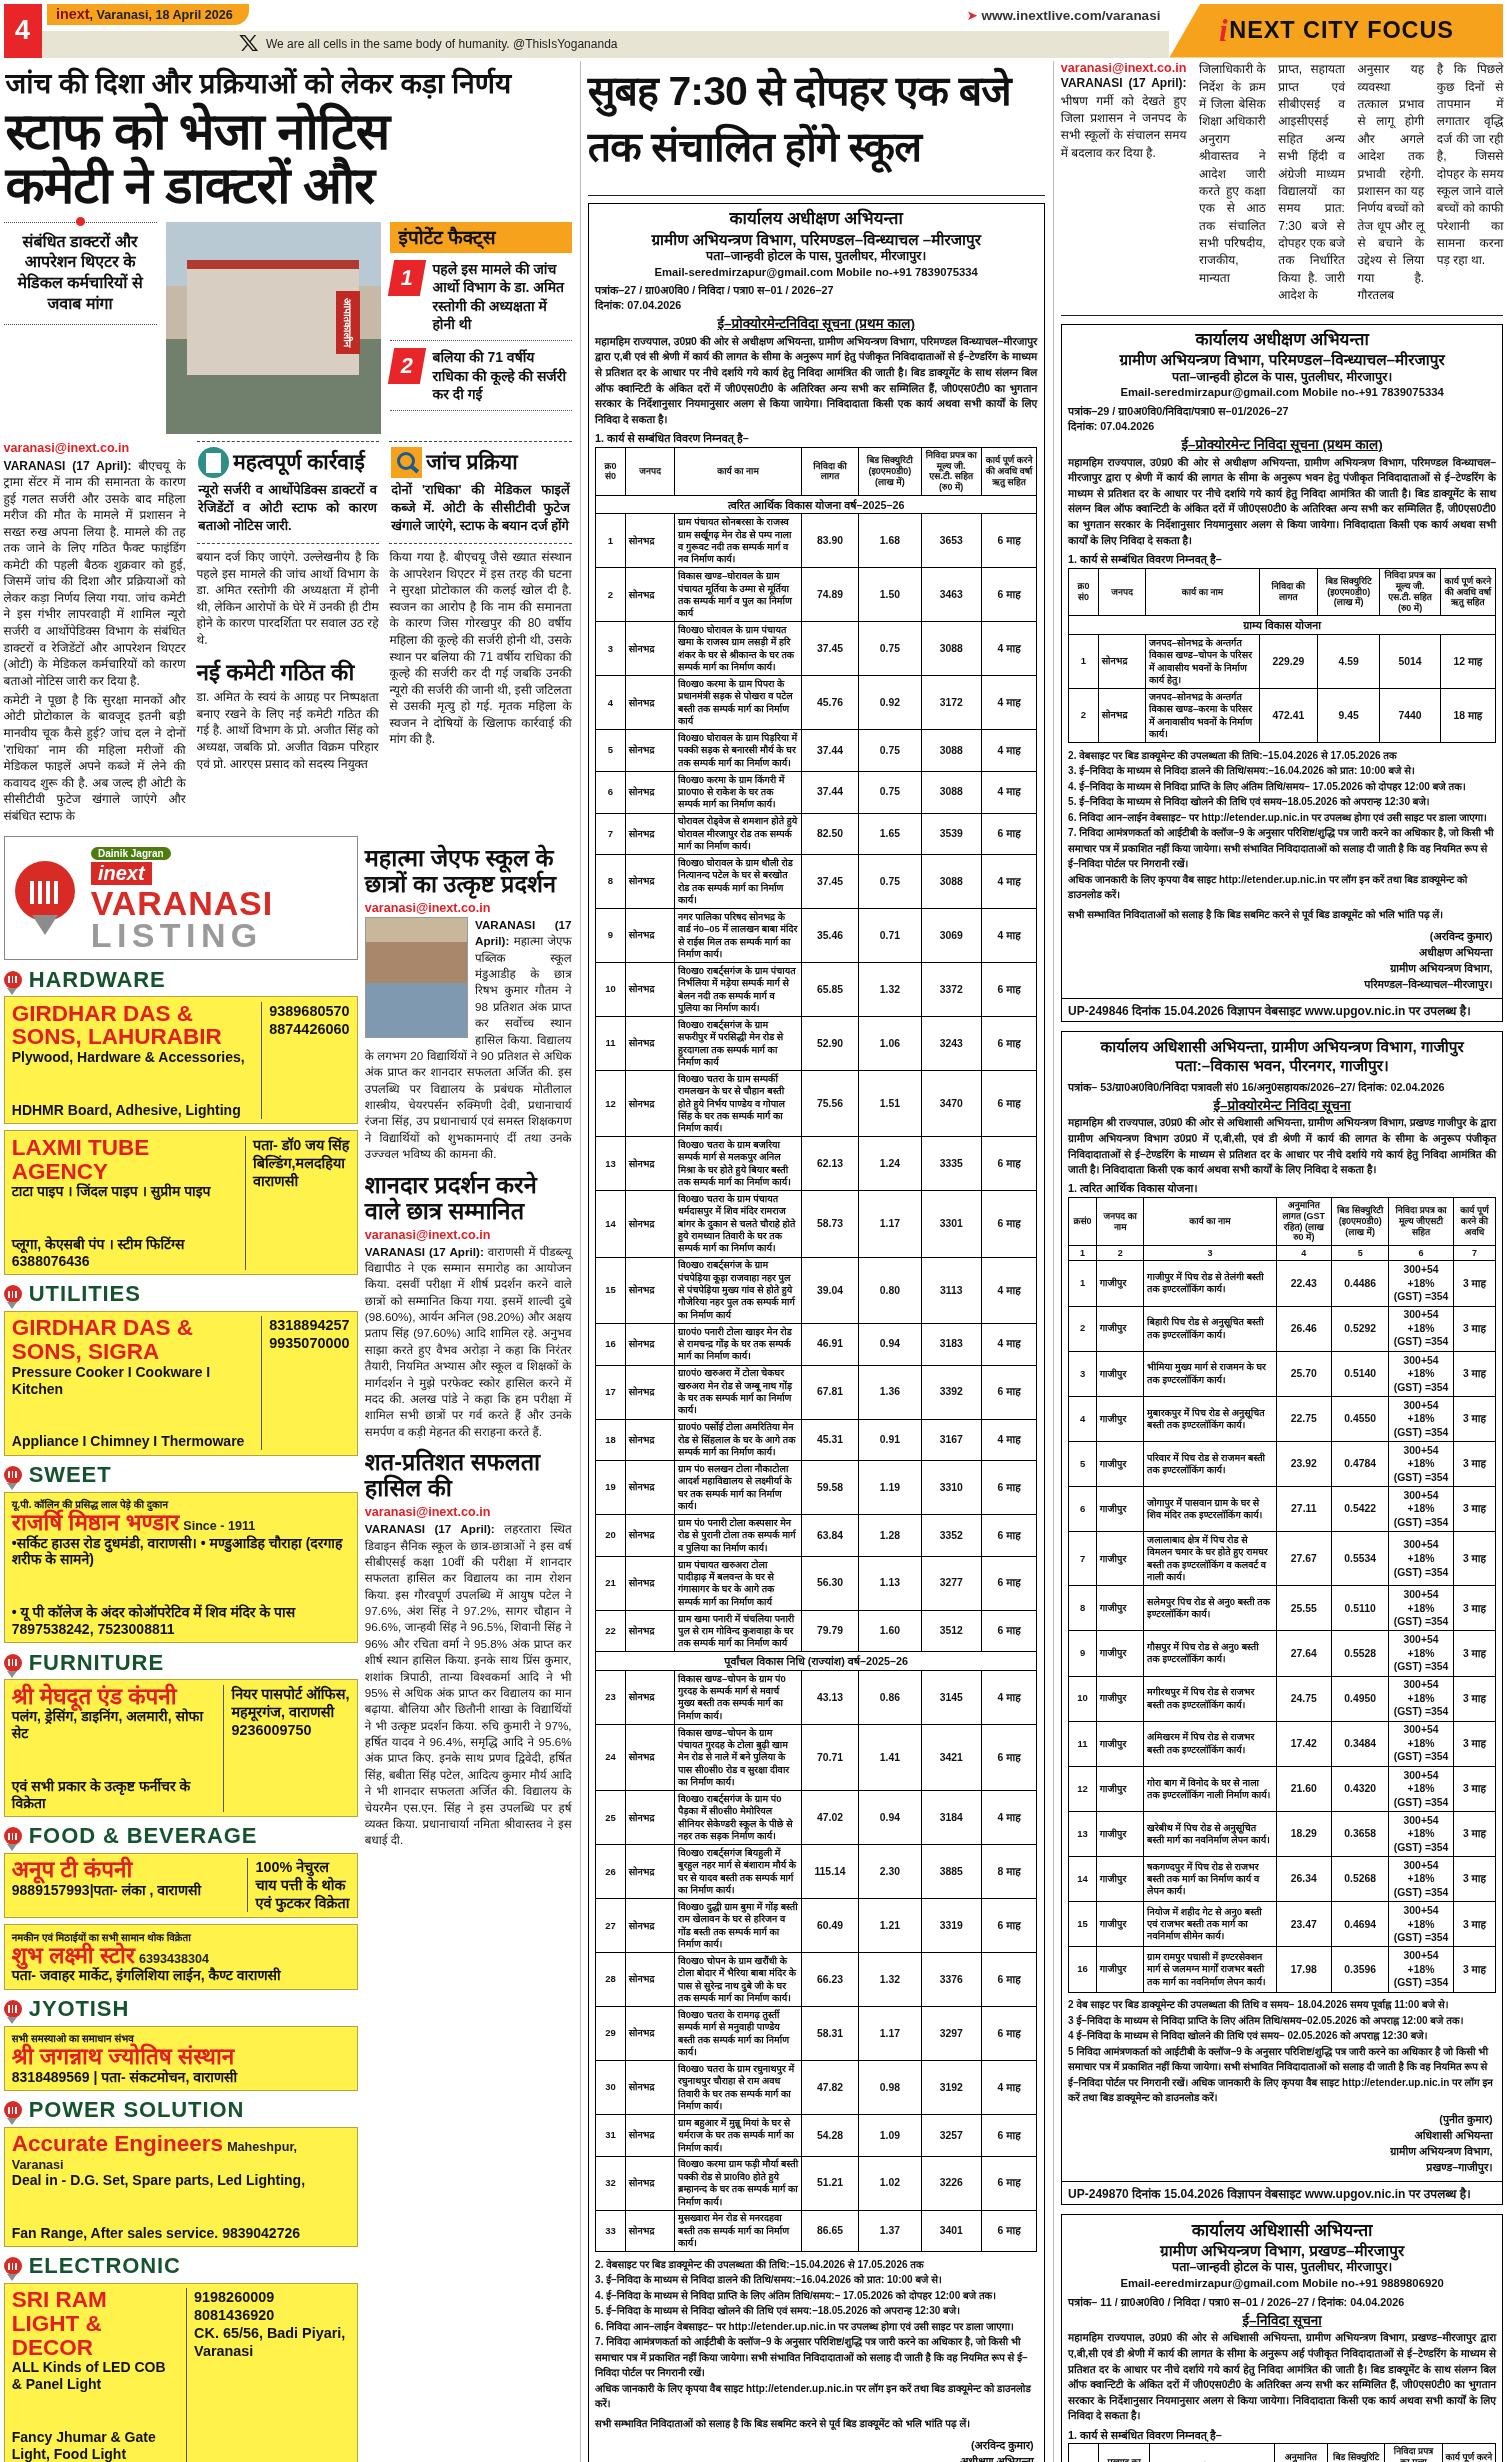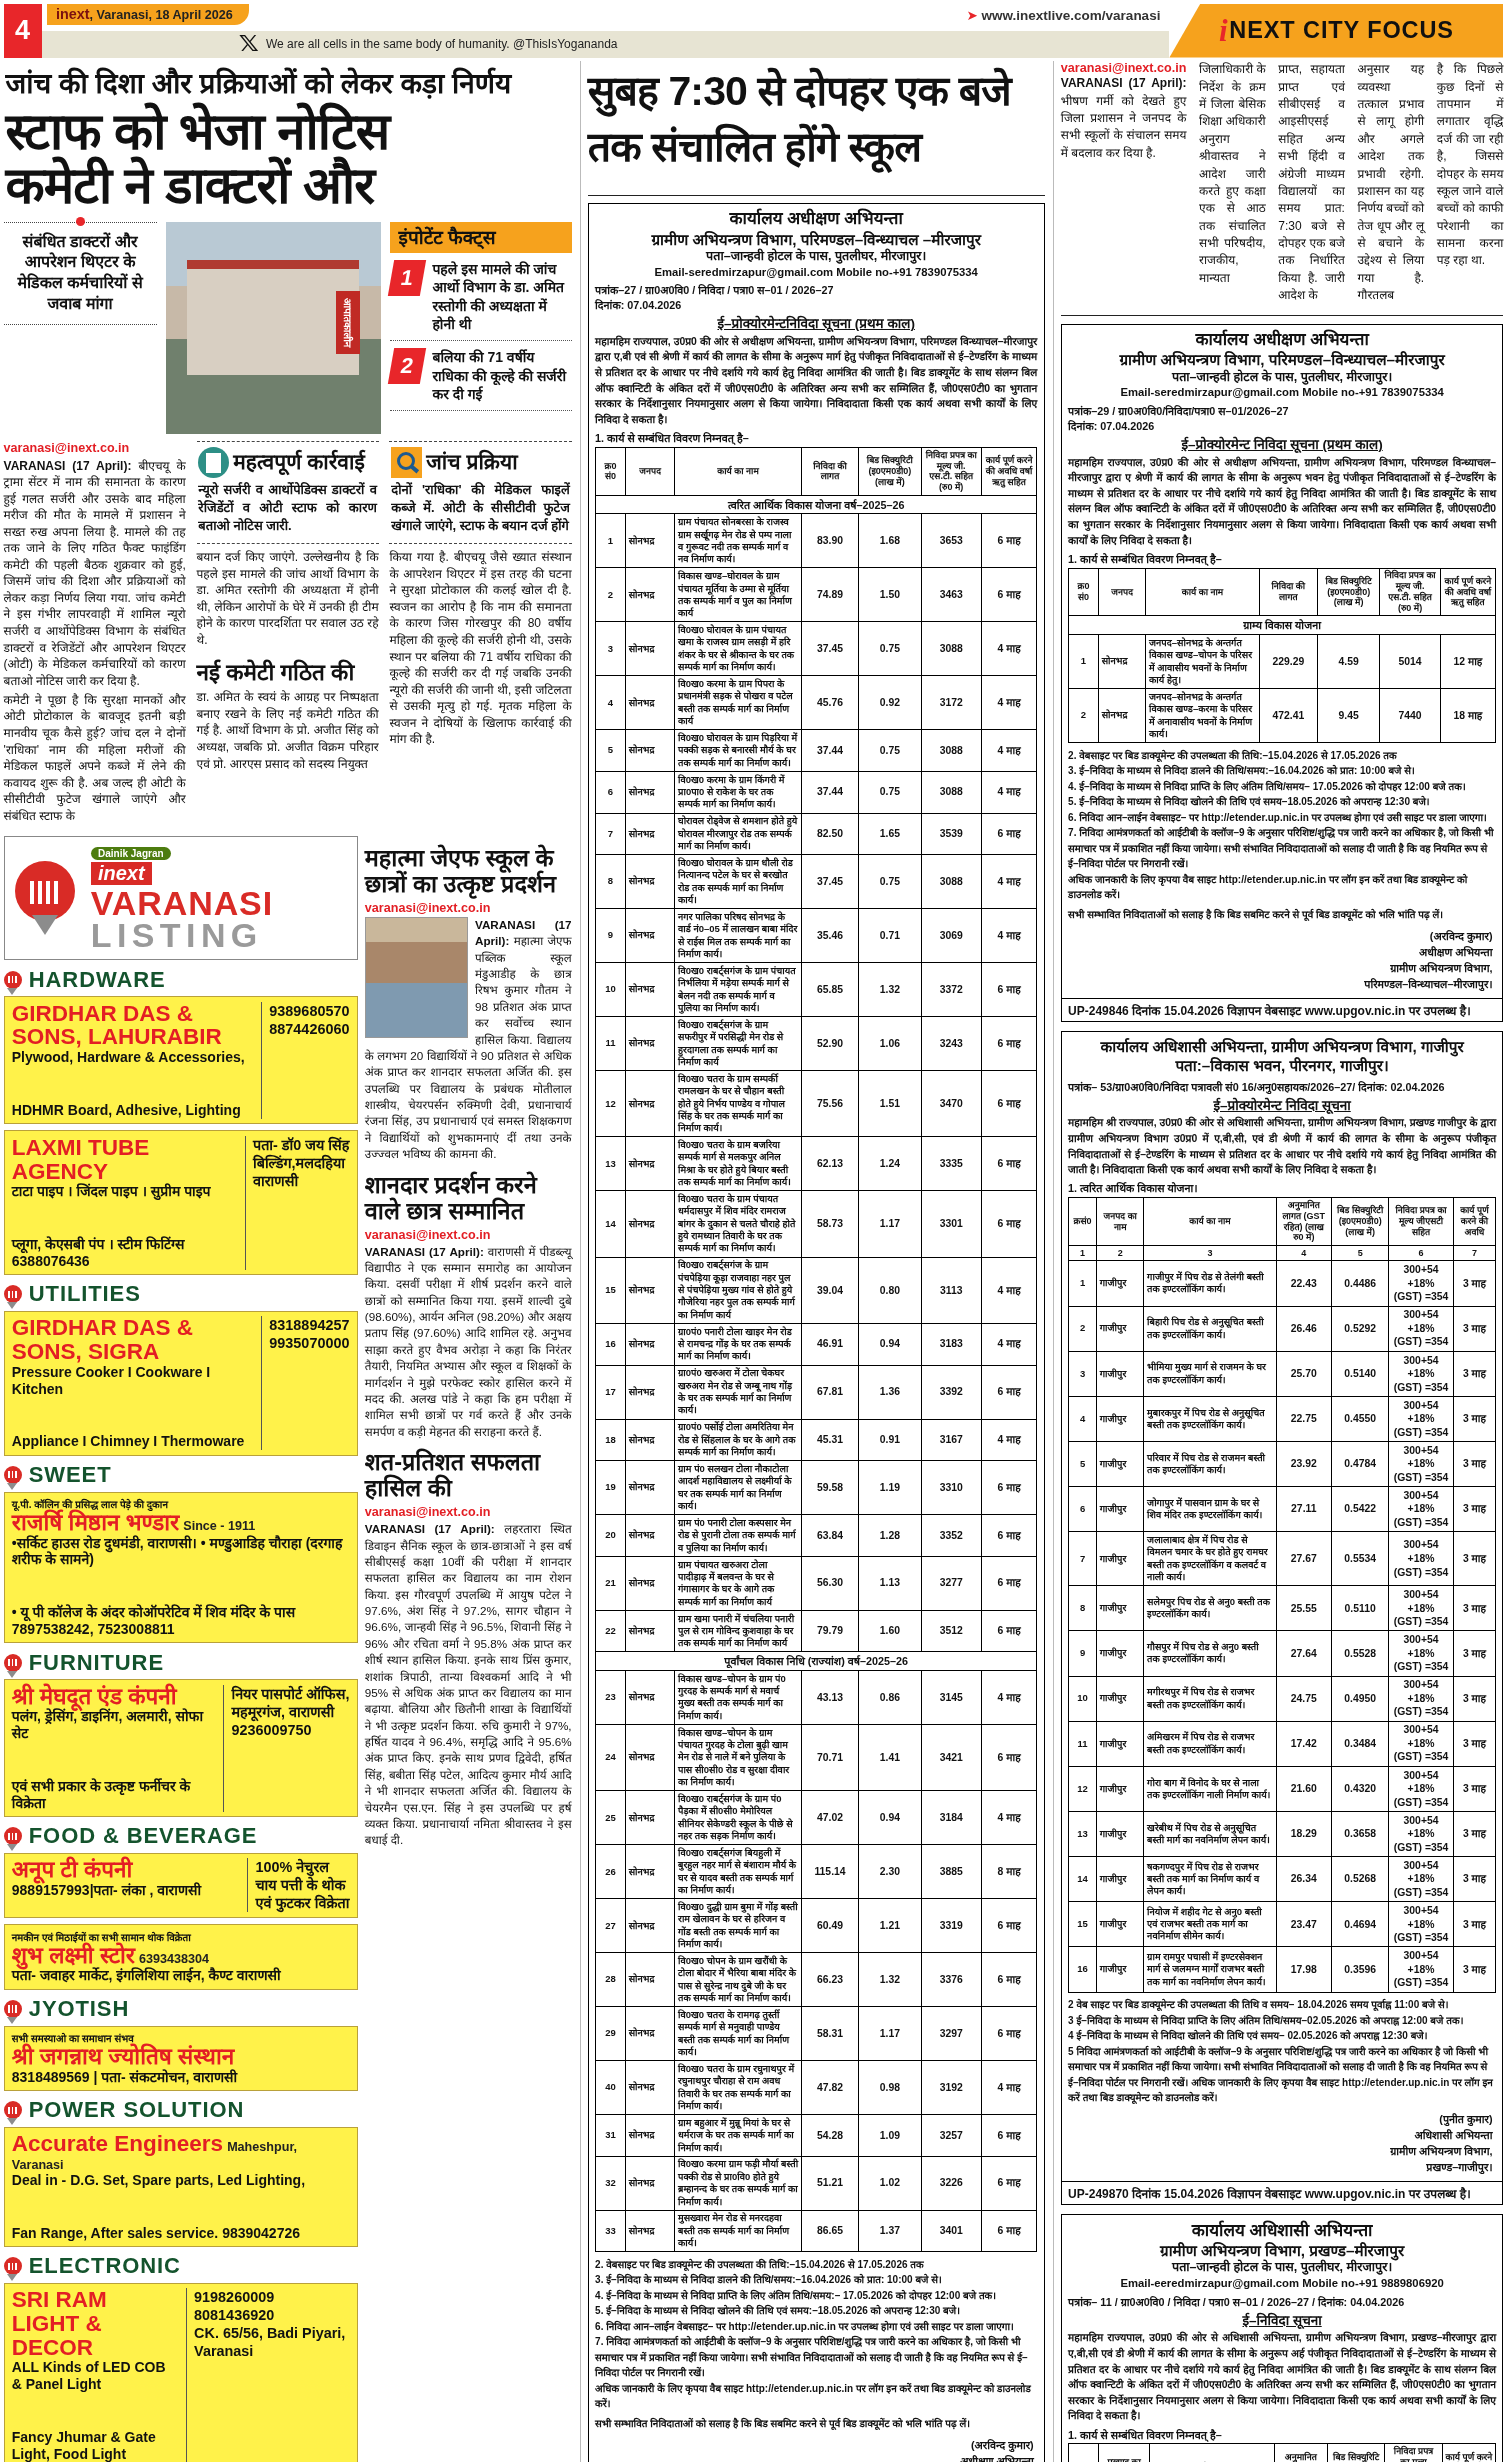--- a/index.html
+++ b/index.html
@@ -740,21 +740,21 @@
               <tr>
               <td class="sn">29</td>
               <td>सोनभद्र</td>
               <td>वि0ख0 चतरा के रामगढ़ तुर्स्ती सम्पर्क मार्ग से मनुवाही पाण्डेय बस्ती तक सम्पर्क मार्ग का निर्माण कार्य।</td>
               <td class="num">58.31</td>
               <td class="num">1.17</td>
               <td class="num">3297</td>
               <td class="num">6 माह</td>
             </tr>
               <tr>
-              <td class="sn">40</td>
+              <td class="sn">30</td>
               <td>सोनभद्र</td>
               <td>वि0ख0 चतरा के ग्राम रघुनाथपुर में रघुनाथपुर चौराहा से राम अवध तिवारी के घर तक सम्पर्क मार्ग का निर्माण कार्य।</td>
               <td class="num">47.82</td>
               <td class="num">0.98</td>
               <td class="num">3192</td>
               <td class="num">4 माह</td>
             </tr>
               <tr>
               <td class="sn">31</td>
               <td>सोनभद्र</td>

